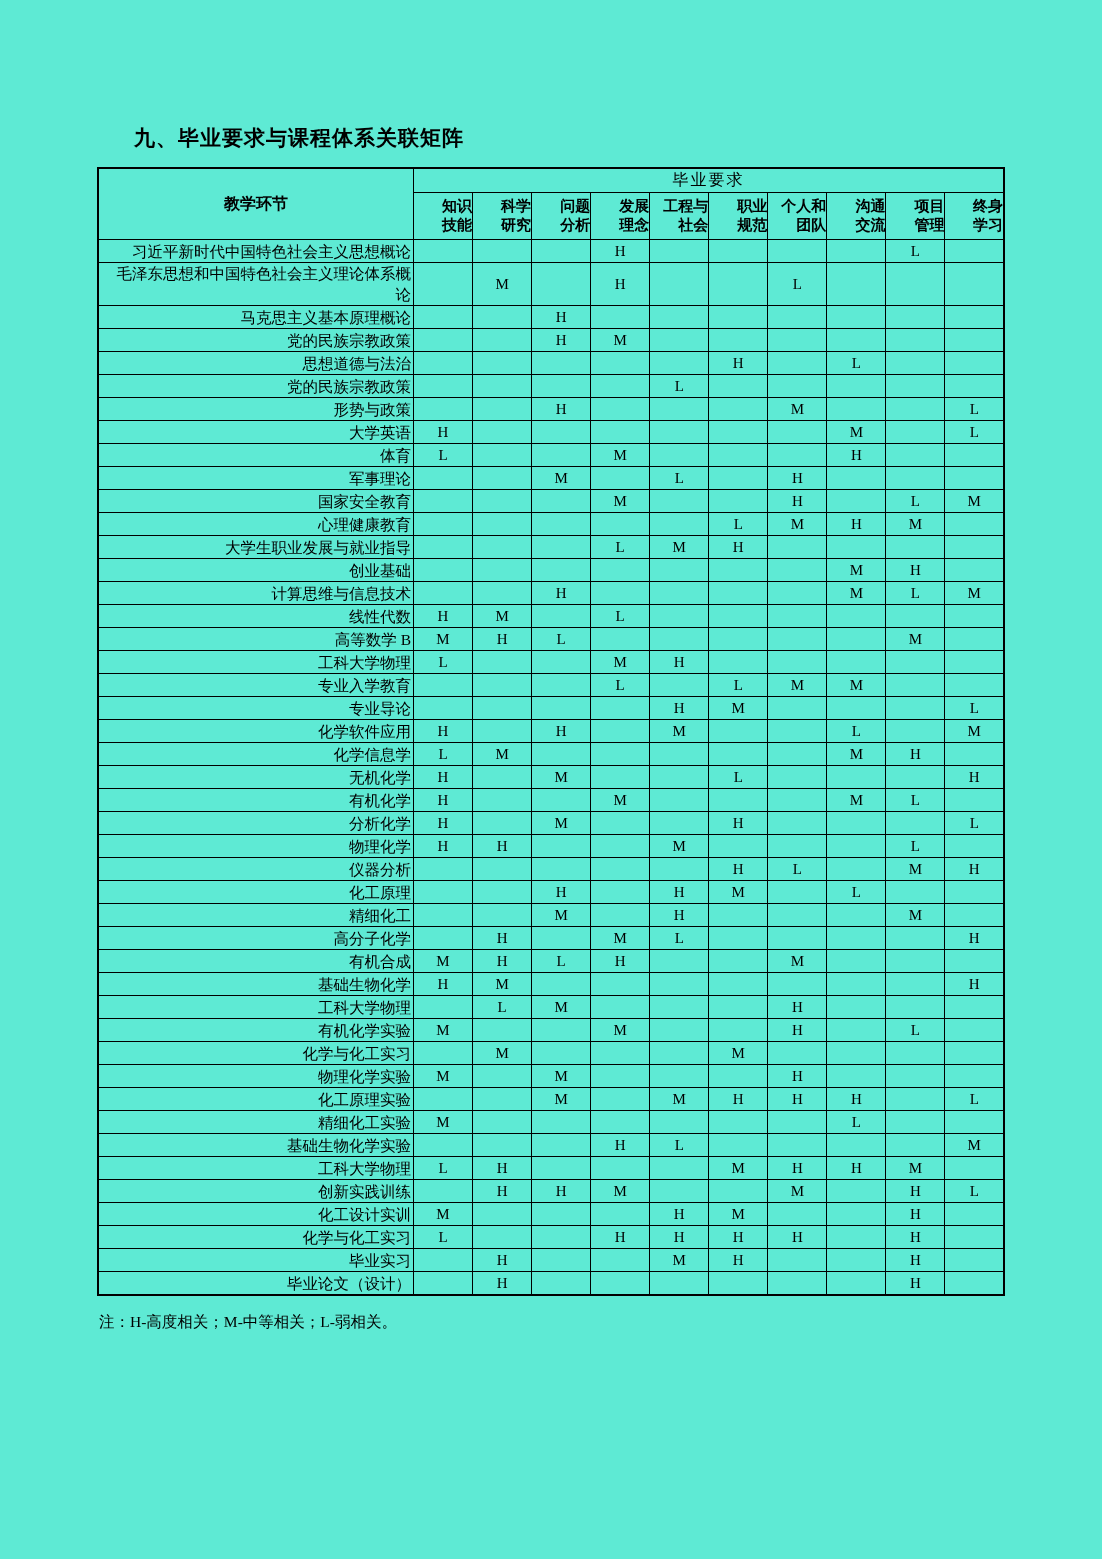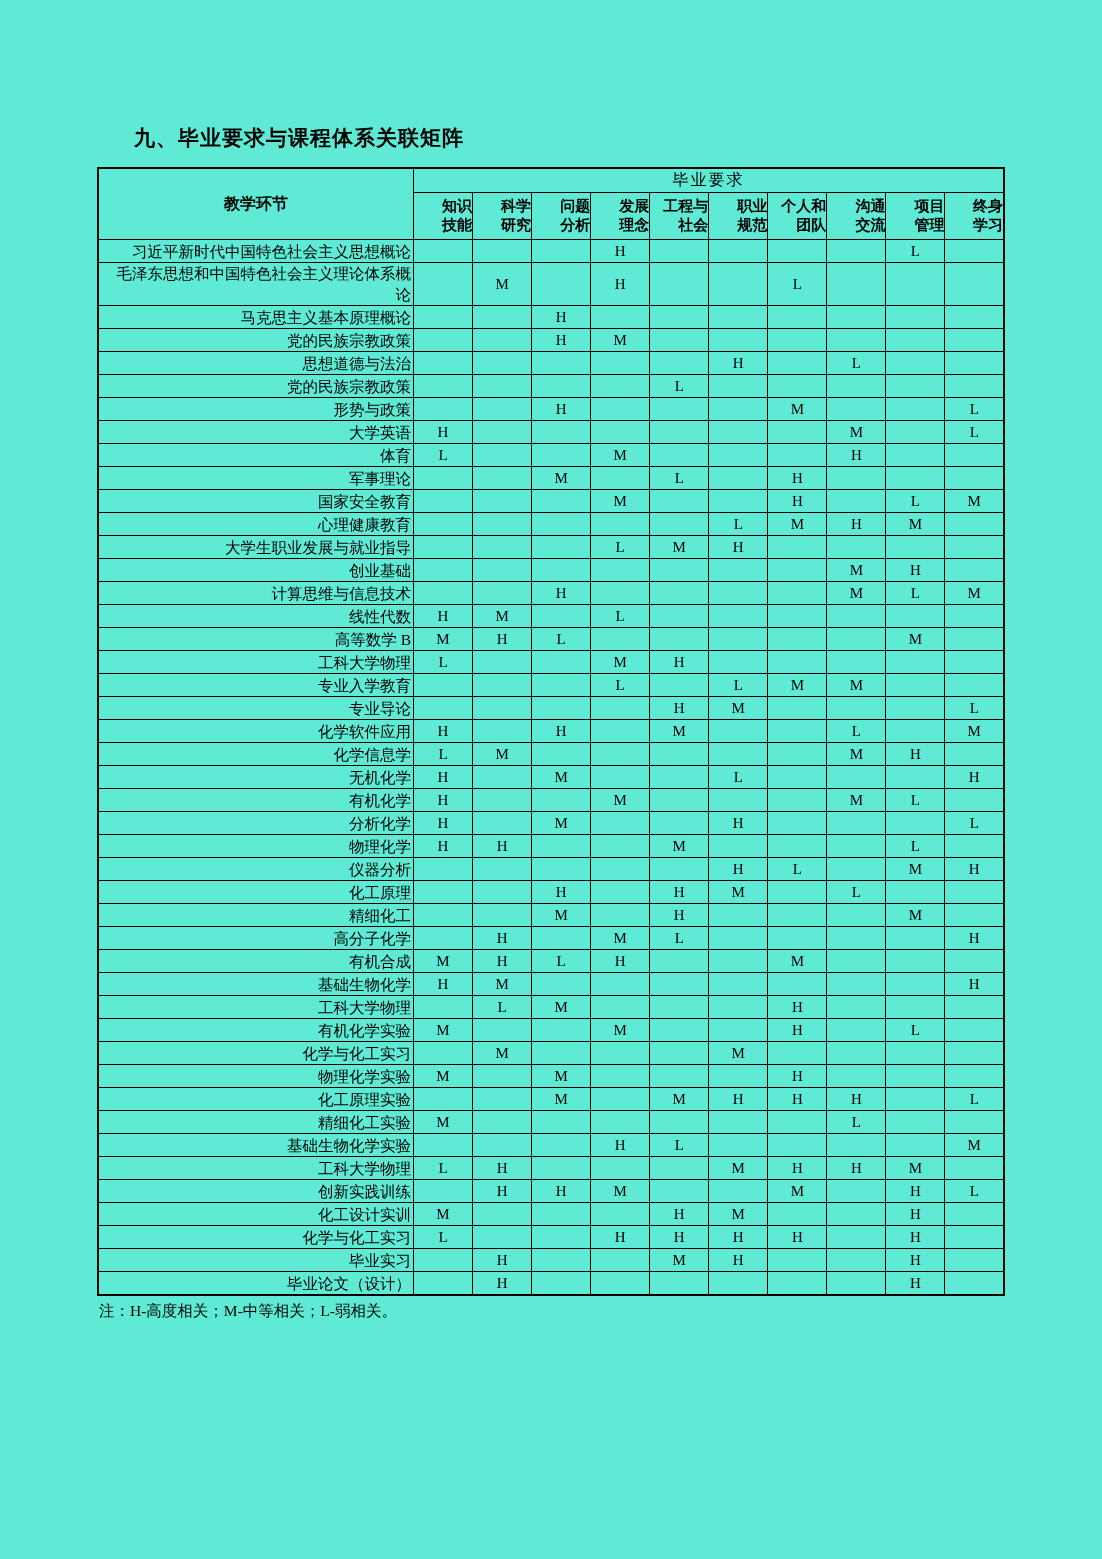--- a/index.html
+++ b/index.html
@@ -66,21 +66,21 @@
     line-height: 21px;
     vertical-align: middle;
   }
   td.val {
     font-size: 15px;
     text-align: center;
     vertical-align: middle;
     font-family: "Liberation Serif", "DejaVu Serif", serif;
   }
   .note {
-    margin: 5px 0 0 99px;
+    margin: 16px 0 0 99px;
     font-size: 15.5px;
   }
 </style>
 </head>
 <body>
 
 <div class="page">
 
   <h1 class="title">九、毕业要求与课程体系关联矩阵</h1>
 

